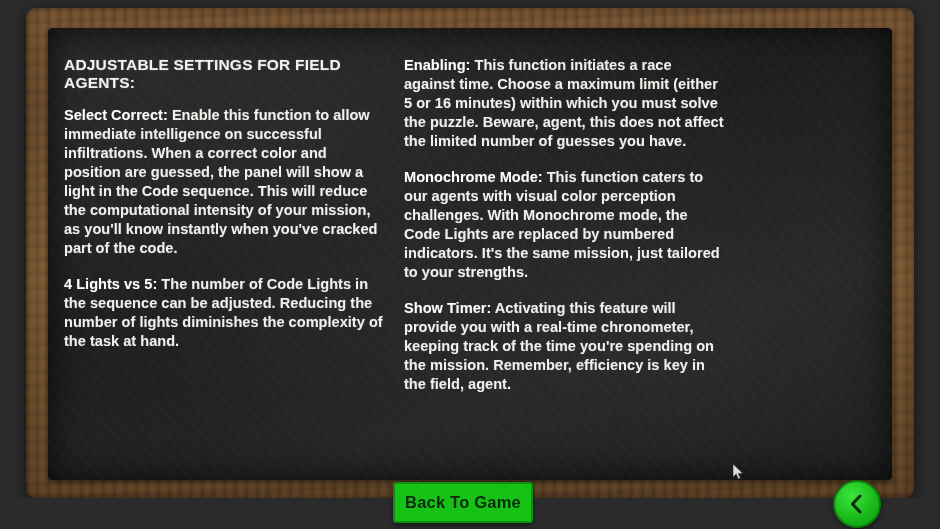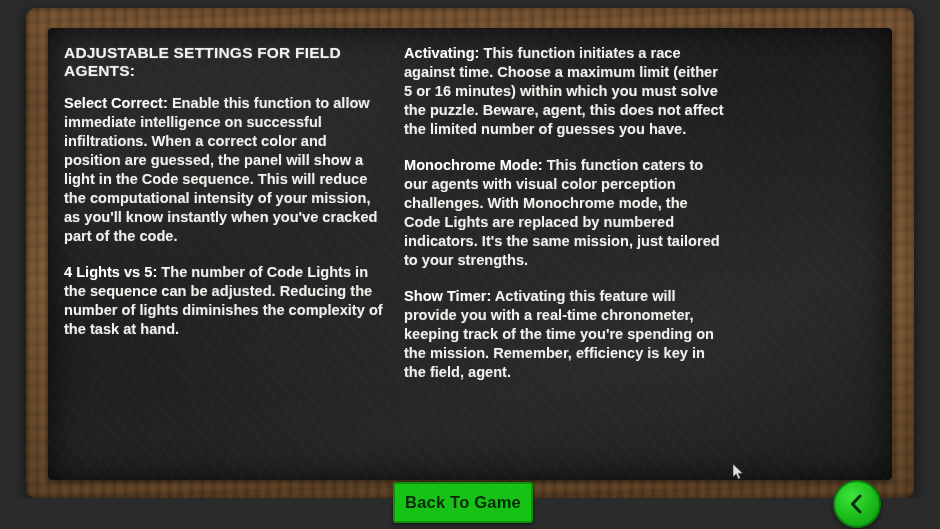--- a/index.html
+++ b/index.html
@@ -67,21 +67,21 @@
     position: absolute;
     inset: 0;
     background:
       repeating-linear-gradient(113deg, rgba(255,255,255,0.012) 0px, rgba(255,255,255,0.012) 1px, rgba(255,255,255,0) 3px, rgba(255,255,255,0) 9px),
       repeating-linear-gradient(47deg, rgba(255,255,255,0.010) 0px, rgba(255,255,255,0.010) 1px, rgba(255,255,255,0) 4px, rgba(255,255,255,0) 13px);
     pointer-events: none;
   }
 
   .columns {
     position: absolute;
-    left: 0; top: 0;
+    left: 0; top: 12px;
     width: 694px;
     height: 452px;
     display: flex;
     padding: 16px 14px 10px 14px;
     box-sizing: border-box;
     gap: 14px;
   }
   .col {
     width: 406px;
     box-sizing: border-box;
@@ -183,21 +183,21 @@
 
 
 
         <p class="entry">
           <span class="term">4 Lights vs 5:</span><span> The number of Code Lights in the sequence can be adjusted. Reducing the number of lights diminishes the complexity of the task at hand.</span>
         </p>
       </div>
 
       <div class="col">
         <p class="entry">
-          <span class="term">Activating:</span><span> This function initiates a race against time. Choose a maximum limit (either 5 or 16 minutes) within which you must solve the puzzle. Beware, agent, this does not affect the limited number of guesses you have.</span>
+          <span class="term">Enabling:</span><span> This function initiates a race against time. Choose a maximum limit (either 5 or 16 minutes) within which you must solve the puzzle. Beware, agent, this does not affect the limited number of guesses you have.</span>
         </p>
 
         <p class="entry">
           <span class="term">Monochrome Mode:</span><span> This function caters to our agents with visual color perception challenges. With Monochrome mode, the Code Lights are replaced by numbered indicators. It's the same mission, just tailored to your strengths.</span>
         </p>
 
         <p class="entry">
           <span class="term">Show Timer:</span><span> Activating this feature will provide you with a real-time chronometer, keeping track of the time you're spending on the mission. Remember, efficiency is key in the field, agent.</span>
         </p>
 

